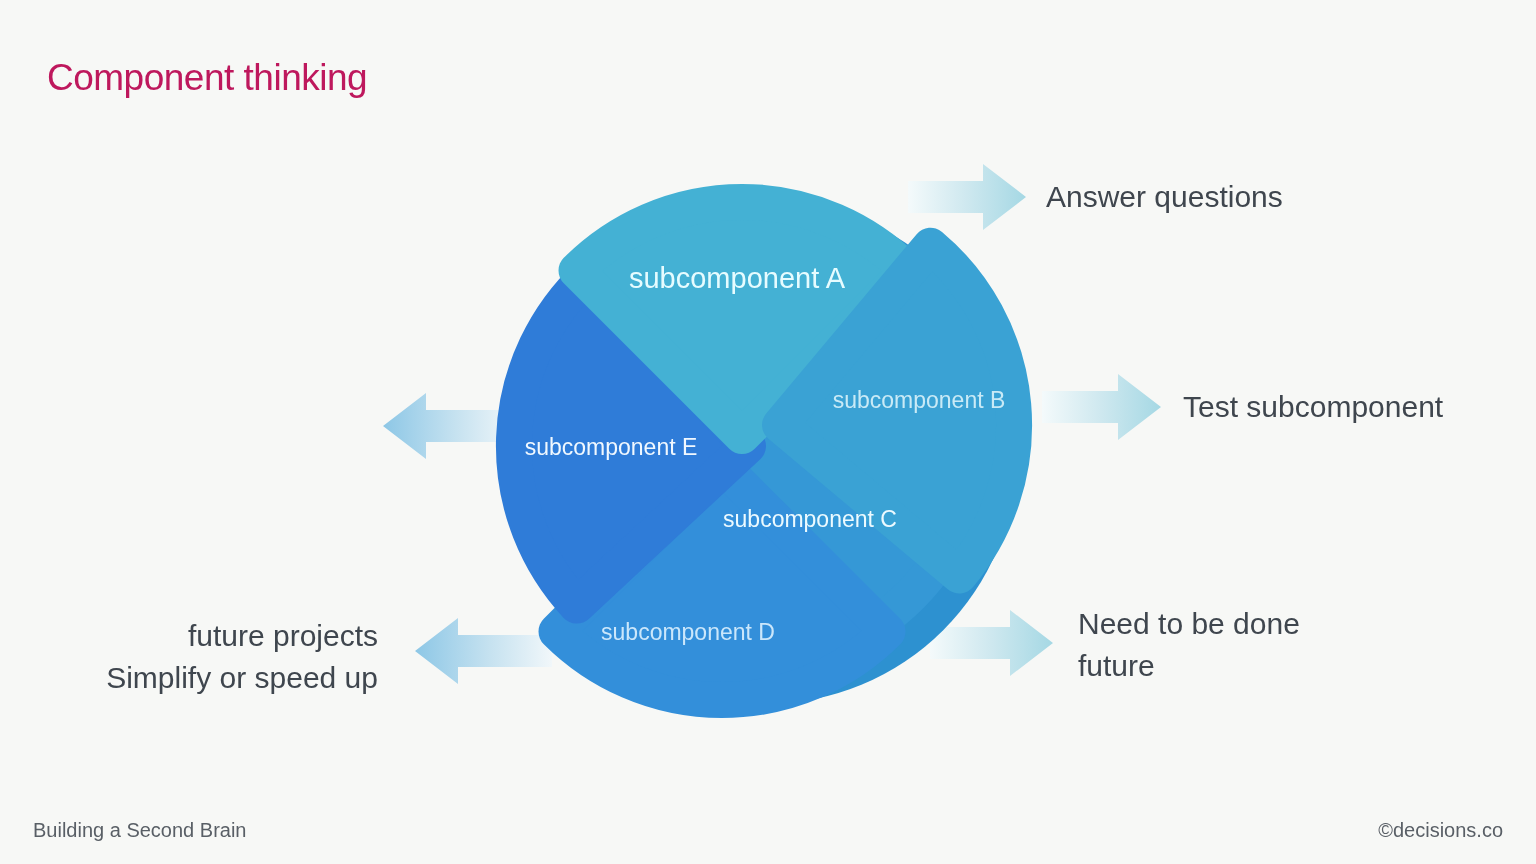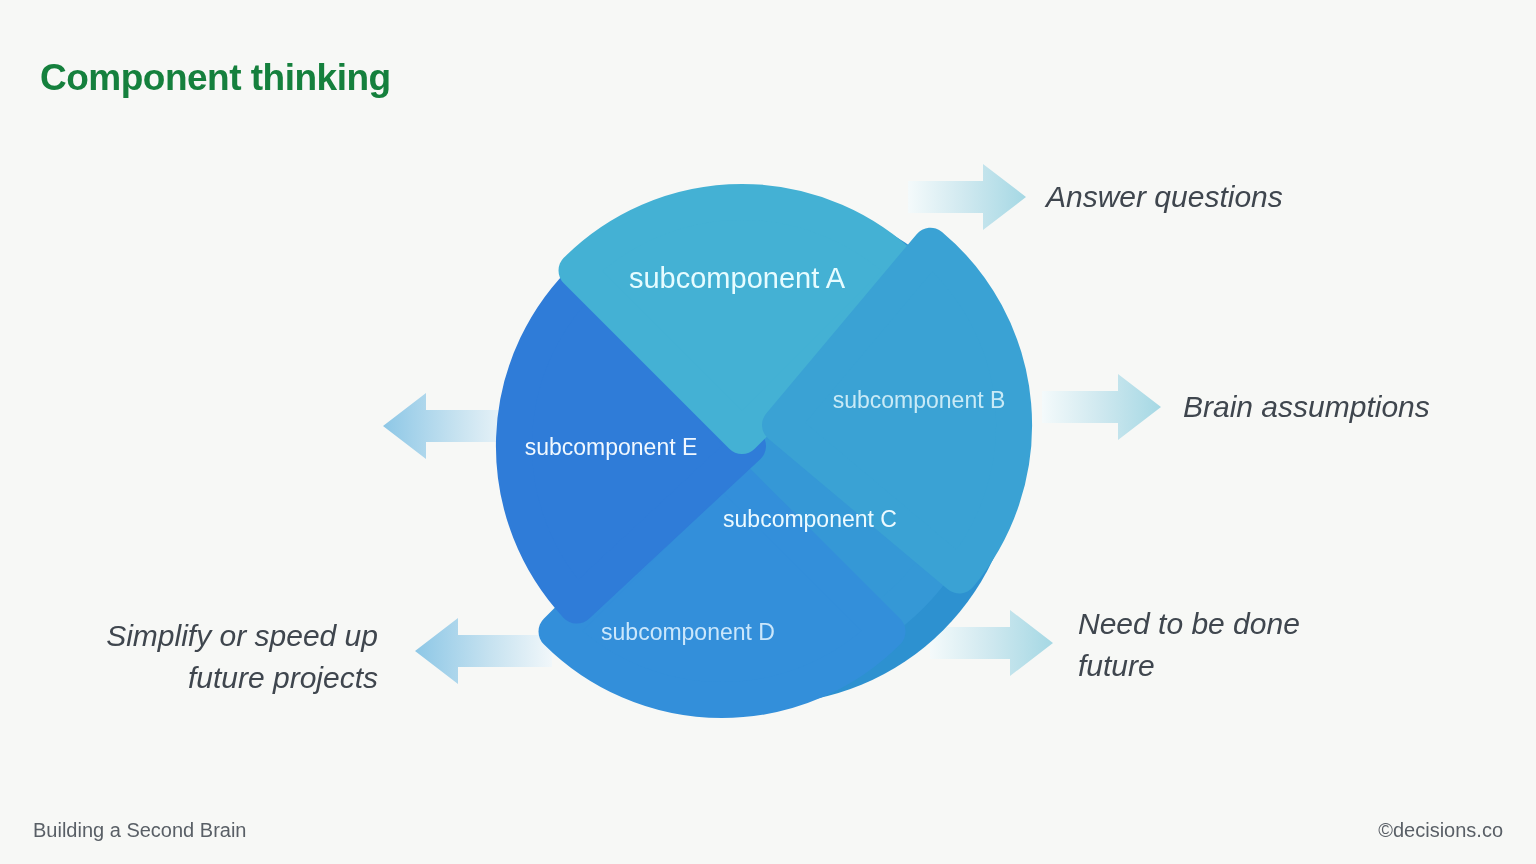--- a/index.html
+++ b/index.html
@@ -3,29 +3,28 @@
 <meta charset="utf-8">
 <style>
   html,body{margin:0;padding:0;}
   body{
     width:1536px;height:864px;position:relative;overflow:hidden;
     background:#f7f8f6;
     font-family:"Liberation Sans", sans-serif;
   }
   .stage{position:absolute;inset:0;}
   .title{
-    position:absolute;left:40px;top:57px;
-    font-size:37px;font-weight:700;color:#15803d;letter-spacing:-0.5px;
+    position:absolute;left:47px;top:57px;
+    font-size:37px;font-weight:400;color:#be185d;letter-spacing:-0.5px;
   }
   svg.diagram{position:absolute;left:0;top:0;}
   .petal-label{font-family:"Liberation Sans",sans-serif;}
   .callout{
     position:absolute;color:#3f464e;font-size:30px;line-height:42px;
     white-space:nowrap;
-    font-style:italic;
   }
   .callout.right-align{text-align:right;}
   .callout .line{display:block;}
   .footer{
     position:absolute;bottom:22px;font-size:20px;color:#595f66;
   }
   .footer.left{left:33px;text-align:right;}
   .footer.right{right:33px;text-align:right;}
 </style>
 </head>
@@ -68,30 +67,30 @@
     <text class="petal-label" x="810" y="527" font-size="23" text-anchor="middle" fill="#ECFAFF">subcomponent C</text>
     <text class="petal-label" x="688" y="640" font-size="23" text-anchor="middle" fill="#CBE7FB">subcomponent D</text>
     <text class="petal-label" x="611" y="455" font-size="23" text-anchor="middle" fill="#F0F8FF">subcomponent E</text>
   </svg>
 
   <div class="callout" style="left:1046px;top:176px;">
     <span class="line">Answer questions</span>
   </div>
 
   <div class="callout" style="left:1183px;top:386px;">
-    <span class="line">Brain assumptions</span>
+    <span class="line">Test subcomponent</span>
   </div>
 
   <div class="callout" style="left:1078px;top:603px;">
     <span class="line">Need to be done</span>
     <span class="line">future</span>
   </div>
 
 
   <div class="callout right-align" style="right:1158px;top:615px;">
+    <span class="line">future projects</span>
     <span class="line">Simplify or speed up</span>
-    <span class="line">future projects</span>
   </div>
 
   <div class="footer left">Building a Second Brain</div>
   <div class="footer right">©decisions.co</div>
 
 </div>
 
 </body></html>

